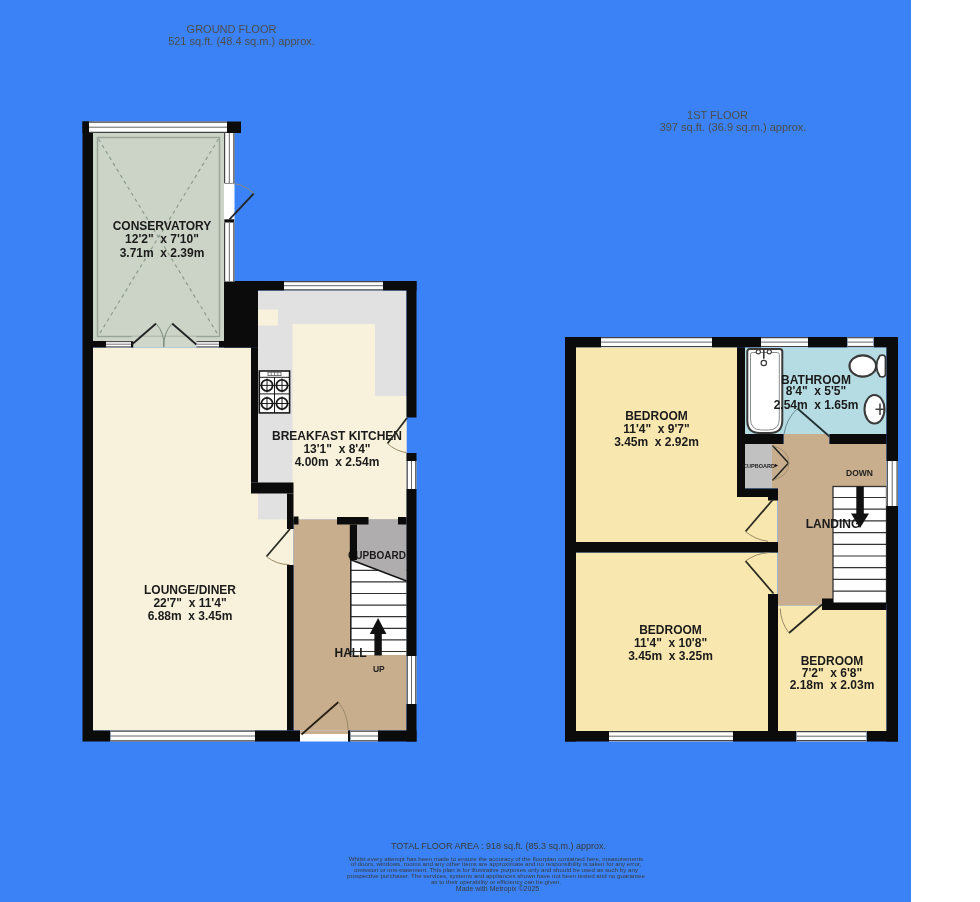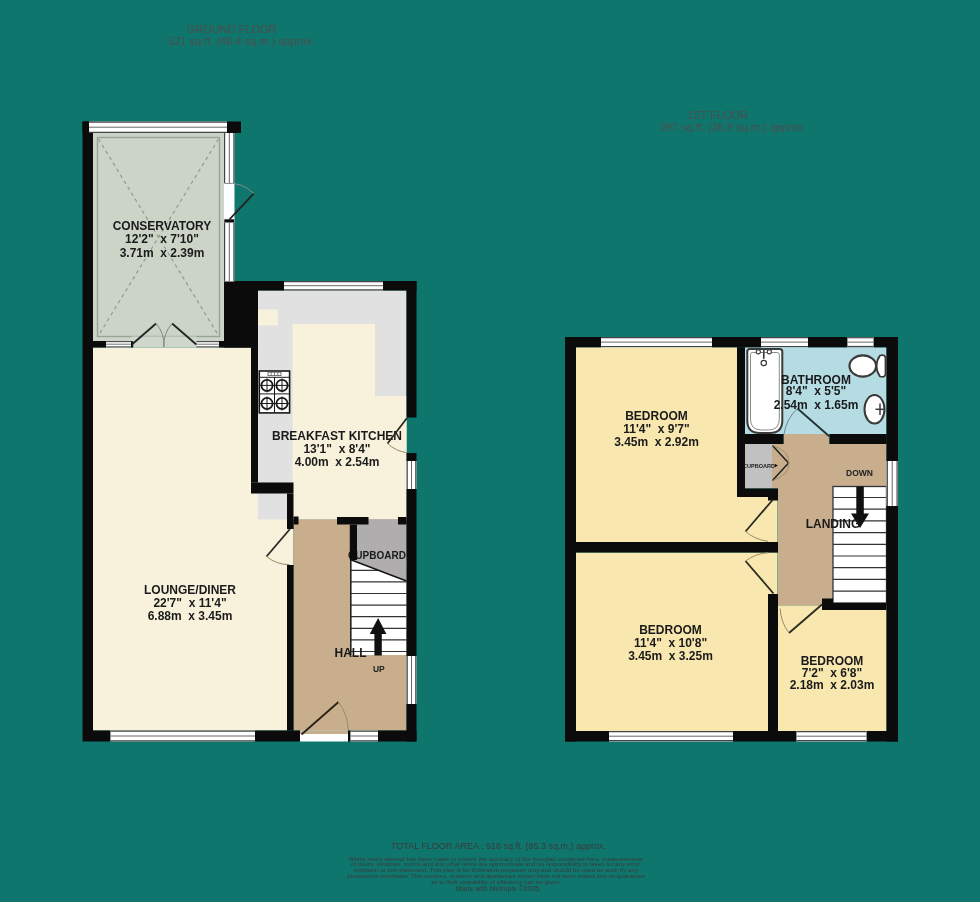--- a/index.html
+++ b/index.html
@@ -1,16 +1,16 @@
 <!DOCTYPE html>
 <html><head>
 <meta charset="utf-8">
 <style>
   html,body{margin:0;padding:0;background:#ffffff;}
-  .page{position:relative;width:980px;height:902px;background:#0f766e;overflow:hidden;}
+  .page{position:relative;width:911px;height:902px;background:#3b82f6;overflow:hidden;}
   svg{position:absolute;left:0;top:0;}
   text{font-family:"Liberation Sans",sans-serif;}
   .room{font-weight:bold;font-size:12px;fill:#1a1a1a;}
   .hdr{font-size:11px;fill:#4d4d4d;}
   .ftr{font-size:6.2px;fill:#3a3a3a;}
 </style>
 </head>
 <body>
 <div class="page">
 <svg width="980" height="902" viewBox="0 0 980 902">

